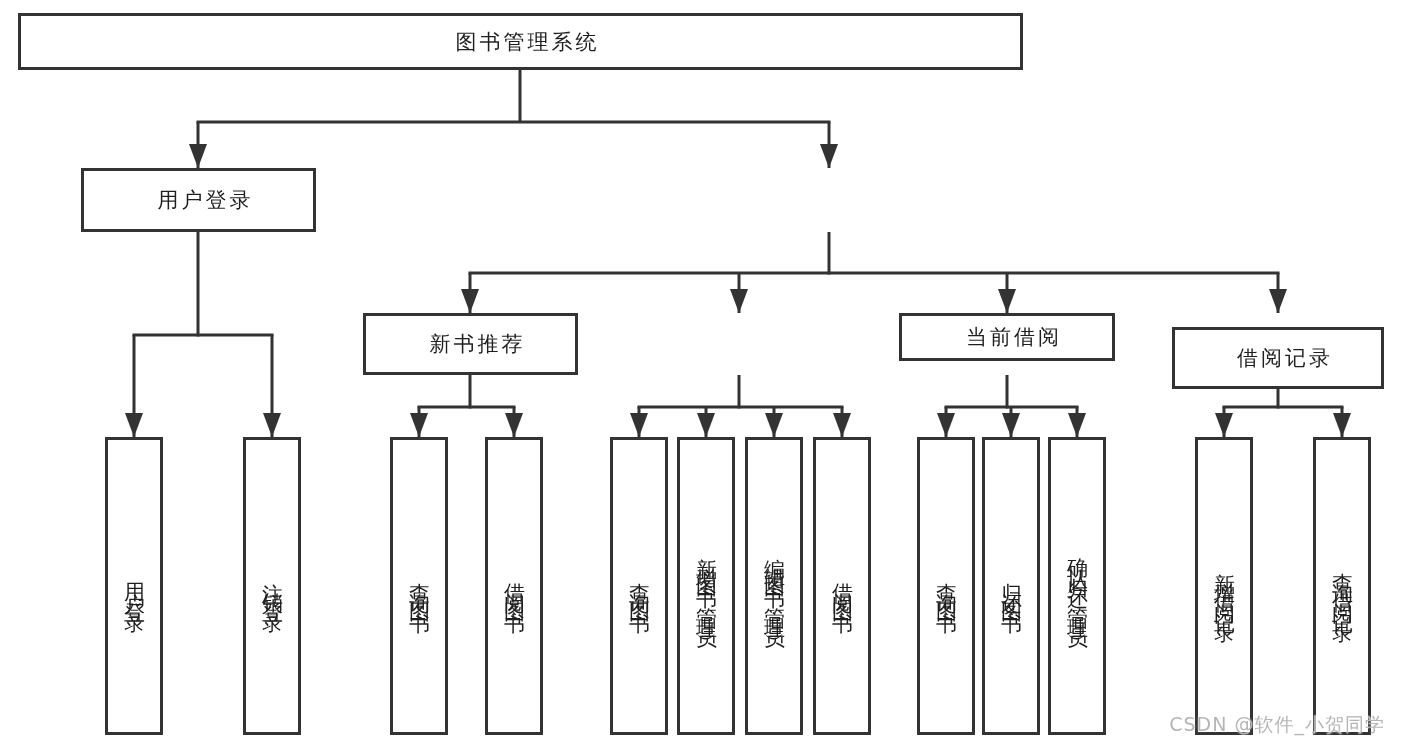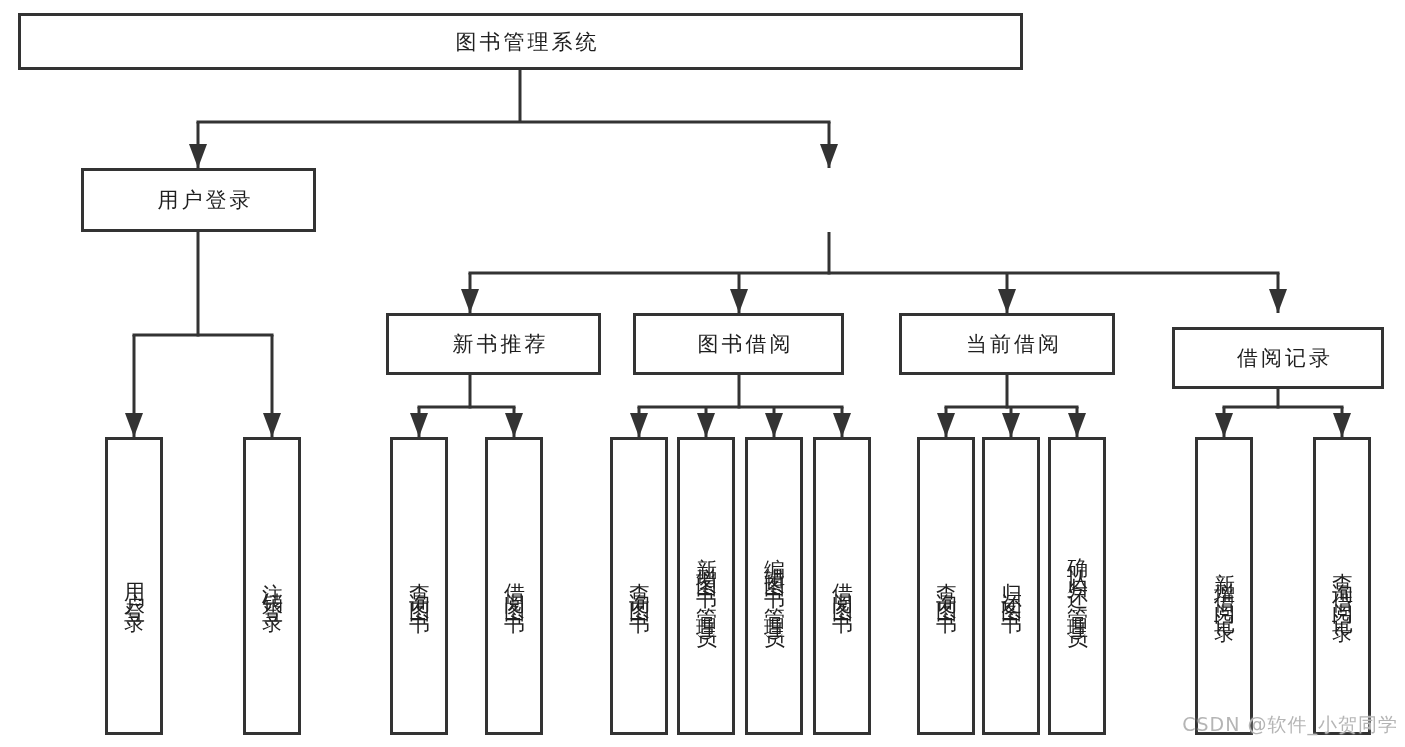--- a/index.html
+++ b/index.html
@@ -17,31 +17,31 @@
   }
   .hbox{font-size:21px;letter-spacing:3px;font-weight:500;padding-left:14px;}
   .vbox span{
     writing-mode:vertical-rl;text-orientation:mixed;
     font-size:21px;letter-spacing:10px;line-height:1;white-space:nowrap;font-weight:500;
   }
   
   #n-root{left:18px;top:13px;width:1005px;height:57px;}
   #n-l2a{left:81px;top:168px;width:235px;height:64px;}
   #n-l2b{left:711px;top:168px;width:236px;height:64px;}
-  #n-l3a{left:363px;top:313px;width:215px;height:62px;margin-left:23px;}
+  #n-l3a{left:363px;top:313px;width:215px;height:62px;}
   #n-l3b{left:633px;top:313px;width:211px;height:62px;}
-  #n-l3c{left:899px;top:313px;width:216px;height:62px;}
+  #n-l3c{left:899px;top:313px;width:216px;height:48px;}
   #n-l3d{left:1172px;top:327px;width:212px;height:62px;}
   .leaf{top:437px;width:58px;height:298px;}
   #lf1{left:105px;}  #lf2{left:243px;}  #lf3{left:390px;}  #lf4{left:485px;}
   #lf5{left:610px;}  #lf6{left:677px;}  #lf7{left:745px;}  #lf8{left:813px;}
   #lf9{left:917px;}  #lf10{left:982px;} #lf11{left:1048px;}
   #lf12{left:1195px;}#lf13{left:1313px;}
   .watermark{
-    position:absolute;right:7px;top:712px;z-index:5;
+    position:absolute;right:20px;top:712px;z-index:5;
     font-size:19px;letter-spacing:1px;color:var(--wm,#b5b5b5);
     text-shadow:0 0 2px #fff;white-space:nowrap;
   }
 </style>
 </head>
 <body>
 
 <div class="stage">
 
   <svg class="connectors" viewBox="0 0 1405 747" xmlns="http://www.w3.org/2000/svg">
@@ -90,21 +90,20 @@
     <path class="l" d="M1222.5,407 H1343.5"></path>
     <path class="l" d="M1224,407 V437" marker-end="url(#arrow)"></path>
     <path class="l" d="M1342,407 V437" marker-end="url(#arrow)"></path>
   </svg>
 
   <div class="box hbox" id="n-root">图书管理系统</div>
 
   <div class="box hbox" id="n-l2a">用户登录</div>
 
   <div class="box hbox" id="n-l3a">新书推荐</div>
-  <div class="box hbox" id="n-l3b">图书借阅</div>
   <div class="box hbox" id="n-l3c">当前借阅</div>
   <div class="box hbox" id="n-l3d">借阅记录</div>
 
   <div class="box vbox leaf" id="lf1">
     <span>用户登录</span>
   </div>
   <div class="box vbox leaf" id="lf2">
     <span>注销登录</span>
   </div>
   <div class="box vbox leaf" id="lf3">

